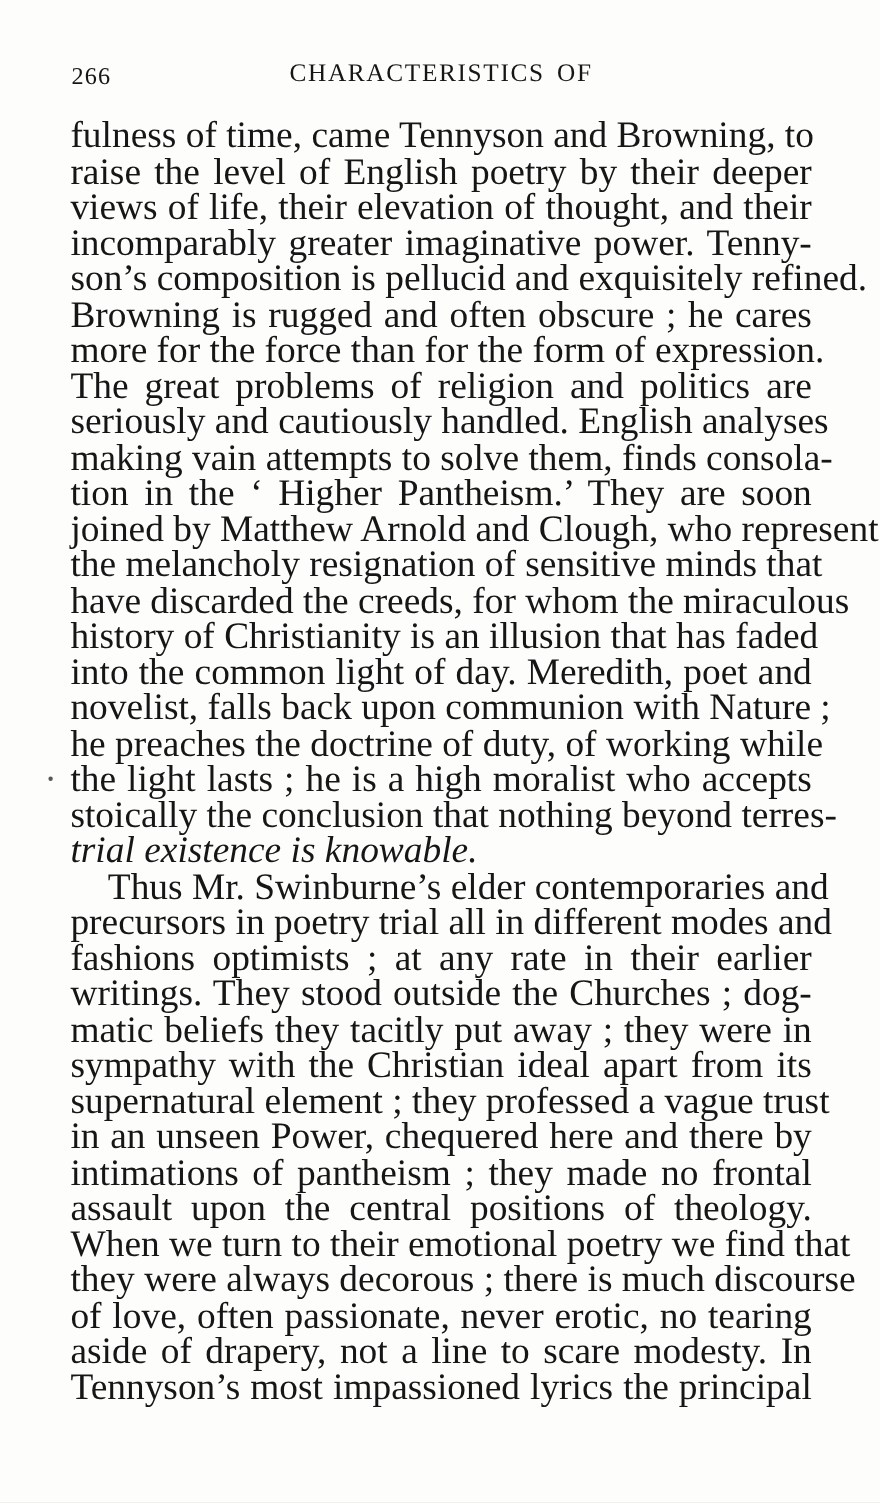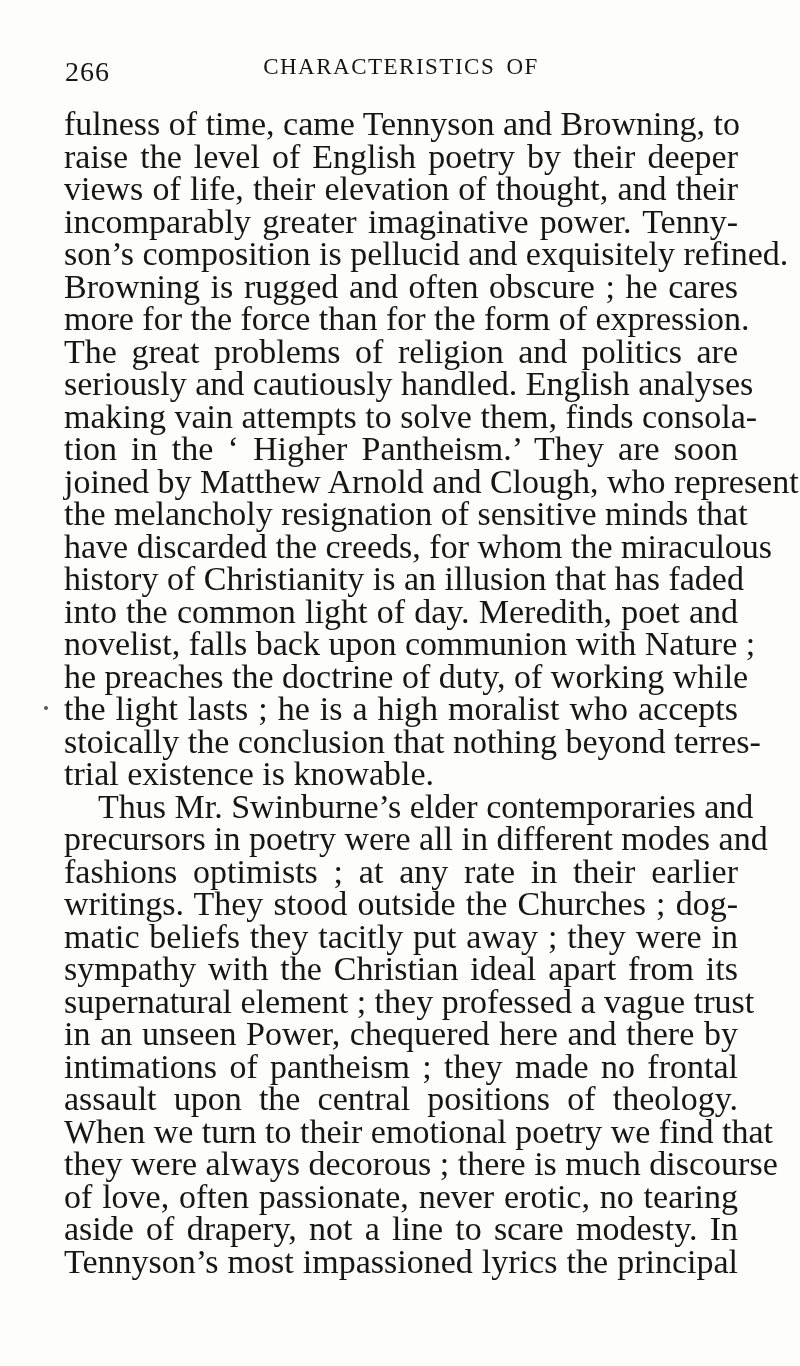--- a/index.html
+++ b/index.html
@@ -21,21 +21,21 @@
     position: absolute;
     top: 54px;
     left: 64px;
     width: 674px;
     height: 34px;
   }
   .page-number {
     position: absolute;
     left: 1px;
     top: 2px;
-    font-size: 28px;
+    font-size: 22px;
     letter-spacing: 1px;
   }
   .running-header {
     display: block;
     text-align: center;
     font-size: 23px;
     letter-spacing: 1.5px;
     word-spacing: 4px;
   }
   .text-block {
@@ -47,20 +47,21 @@
   .line {
     font-size: 34px;
     line-height: 32.5px;
     text-align: justify;
     text-align-last: justify;
     white-space: nowrap;
   }
   .line.no-just {
     text-align: right;
     text-align-last: left;
+    font-style: italic;
   }
   .line.indent {
     text-indent: 34px;
   }
   .speck {
     position: absolute;
     left: 44px;
     top: 706px;
     width: 4px;
     height: 4px;
@@ -94,21 +95,21 @@
       <div class="line">the melancholy resignation of sensitive minds that</div>
       <div class="line">have discarded the creeds, for whom the miraculous</div>
       <div class="line">history of Christianity is an illusion that has faded</div>
       <div class="line">into the common light of day. Meredith, poet and</div>
       <div class="line">novelist, falls back upon communion with Nature ;</div>
       <div class="line">he preaches the doctrine of duty, of working while</div>
       <div class="line">the light lasts ; he is a high moralist who accepts</div>
       <div class="line">stoically the conclusion that nothing beyond terres-</div>
       <div class="line no-just">trial existence is knowable.</div>
       <div class="line indent">Thus Mr. Swinburne’s elder contemporaries and</div>
-      <div class="line">precursors in poetry were all in different modes and</div>
+      <div class="line">precursors in poetry trial all in different modes and</div>
       <div class="line">fashions optimists ; at any rate in their earlier</div>
       <div class="line">writings. They stood outside the Churches ; dog-</div>
       <div class="line">matic beliefs they tacitly put away ; they were in</div>
       <div class="line">sympathy with the Christian ideal apart from its</div>
       <div class="line">supernatural element ; they professed a vague trust</div>
       <div class="line">in an unseen Power, chequered here and there by</div>
       <div class="line">intimations of pantheism ; they made no frontal</div>
       <div class="line">assault upon the central positions of theology.</div>
       <div class="line">When we turn to their emotional poetry we find that</div>
       <div class="line">they were always decorous ; there is much discourse</div>

